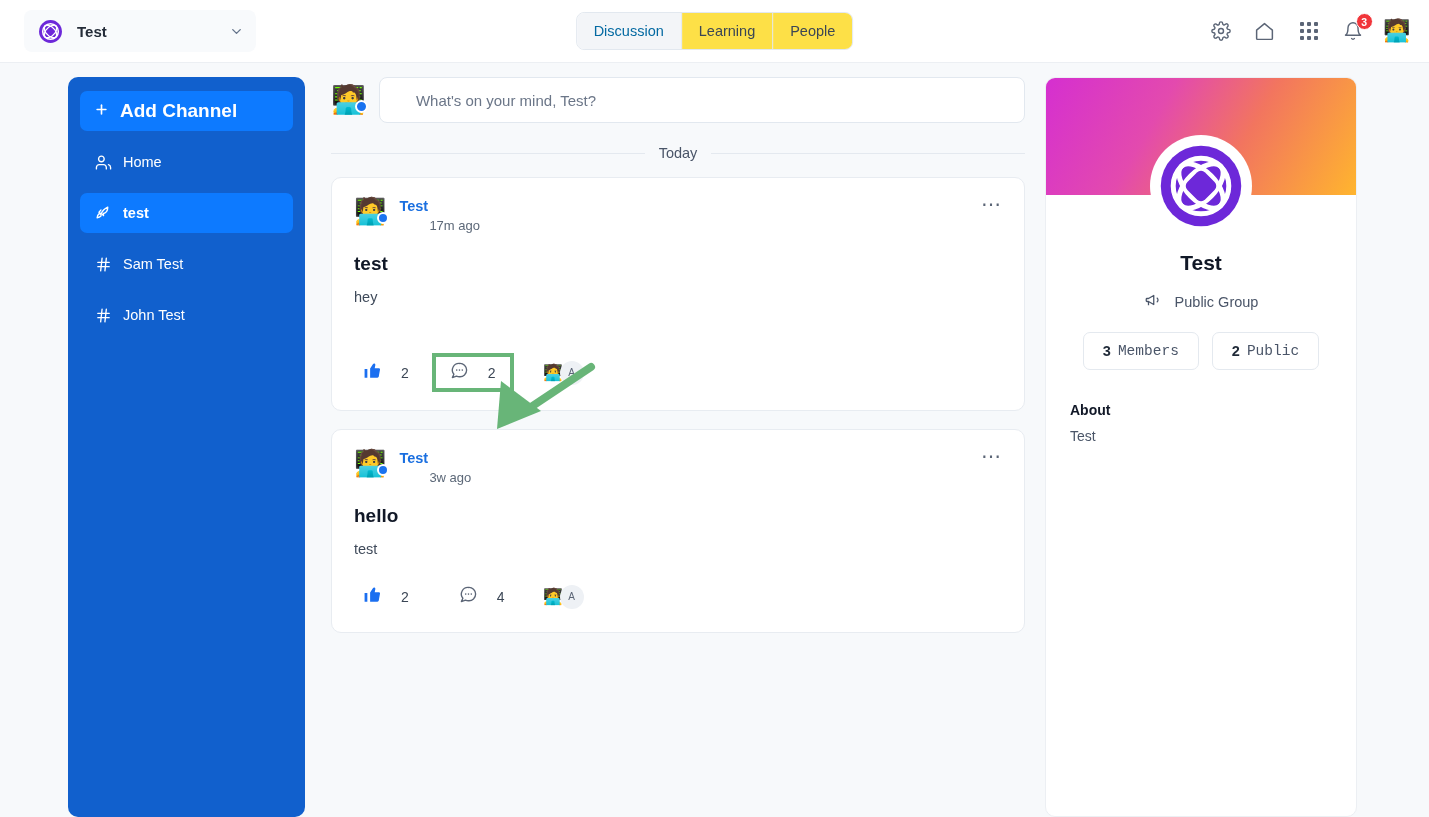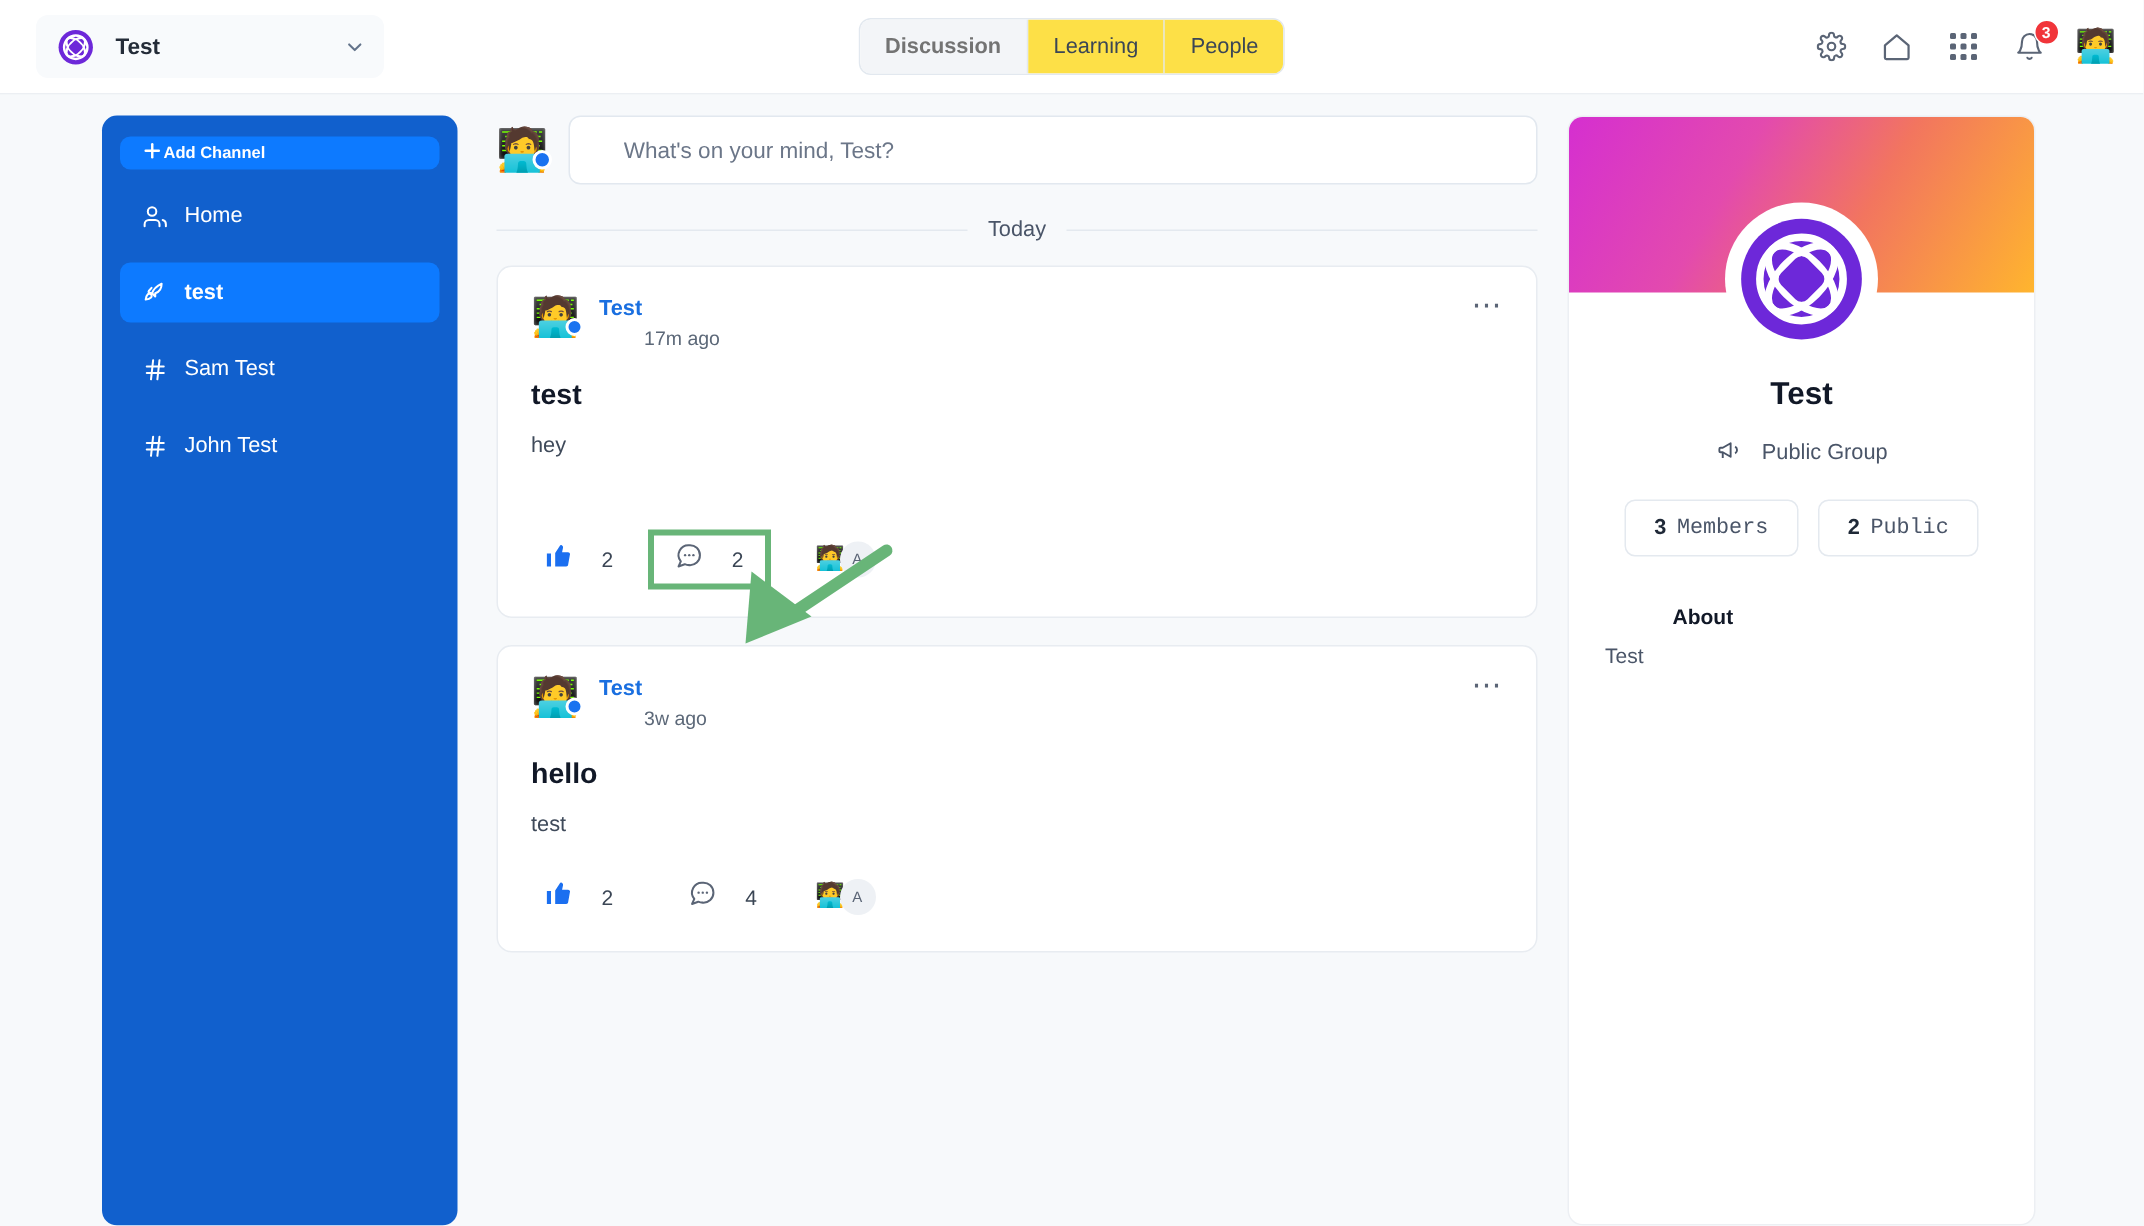--- a/index.html
+++ b/index.html
@@ -62,21 +62,21 @@
     padding: 0 17px;
     display: flex;
     align-items: center;
     font-size: 14.5px;
     color: #3b4655;
     border-right: 1px solid #e2e8ef;
     cursor: pointer;
     background: #fde047;
   }
   .tab:last-child { border-right: none; }
-  .tab.active { background: #f3f5f8; font-weight: 700; color: #737373; }
+  .tab.active { background: #f3f5f8; font-weight: 400; color: #0369a1; }
 
   .top-actions {
     margin-left: auto;
     margin-right: 18px;
     display: flex;
     align-items: center;
     gap: 18px;
   }
   .icon-btn {
     width: 26px; height: 26px;
@@ -125,28 +125,29 @@
     margin-left: 68px;
     background: #1160cd;
     border-radius: 10px;
     padding: 14px 12px;
     height: 740px;
     flex: 0 0 237px;
   }
   .add-channel {
     background: #0d7aff;
     border-radius: 7px;
-    height: 22px;
+    height: 40px;
     display: flex;
     align-items: center;
     padding: 0 14px;
     color: #ffffff;
-    font-size: 11px;
+    font-size: 19px;
     font-weight: bold;
     cursor: pointer;
+    gap: 11px;
   }
   .nav-item {
     height: 40px;
     display: flex;
     align-items: center;
     padding: 0 14px;
     color: #ffffff;
     font-size: 14.5px;
     border-radius: 7px;
     margin-top: 11px;
@@ -309,21 +310,21 @@
     border: 1px solid #e4e9ef;
     border-radius: 7px;
     height: 38px;
     padding: 0 19px;
     display: flex; align-items: center; gap: 7px;
     cursor: pointer;
   }
   .stat b { color: #1f2937; font-size: 14.5px; }
   .stat span { color: #4a5568; font-size: 14.5px; font-family: Liberation Mono, monospace; }
   .about { padding: 32px 24px 0; }
-  .about-h { font-size: 14px; font-weight: bold; color: #111827; margin-left: 45px; }
+  .about-h { font-size: 14px; font-weight: bold; color: #111827; }
   .about-t { font-size: 14px; color: #4a5568; margin-top: 10px; }
 </style>
 </head>
 <body>
 
 <div class="topbar">
 
   <div class="brand">
     <span class="brand-logo">
       <svg viewBox="0 0 48 48" width="25" height="25">

